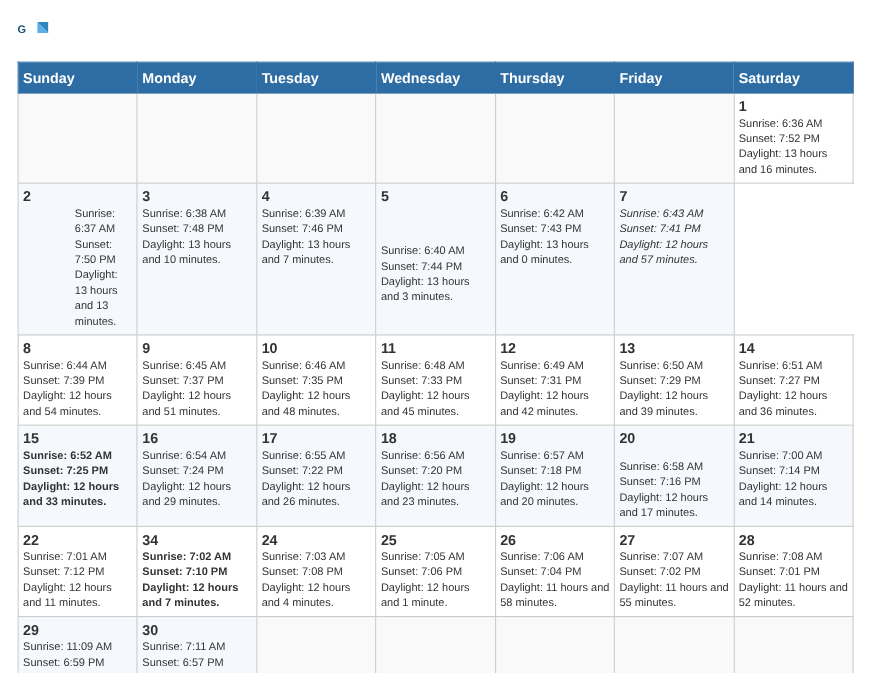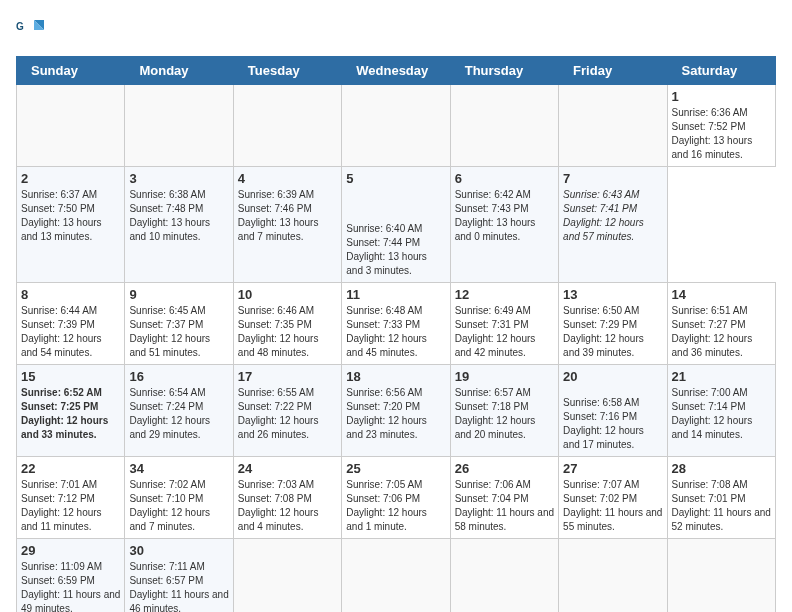--- a/index.html
+++ b/index.html
@@ -50,21 +50,21 @@
     table {
       width: 100%;
       border-collapse: collapse;
       table-layout: fixed;
     }
     thead tr th {
       background-color: #2e6da4;
       color: white;
       font-size: 13px;
       font-weight: bold;
-      padding: 6px 14px;
+      padding: 6px 4px;
       text-align: left;
       border: 1px solid #2e6da4;
     }
     tbody tr td {
       border: 1px solid #ccc;
       vertical-align: top;
       padding: 4px 4px;
       font-size: 10px;
       color: #333;
       height: 80px;
@@ -134,21 +134,21 @@
         <td>
           <span class="day-num">1</span>
           <div class="day-detail" style="white-space: pre-line;">Sunrise: 6:36 AM
 Sunset: 7:52 PM
 Daylight: 13 hours and 16 minutes.</div>
         </td>
       </tr>
       <tr>
         <td>
           <span class="day-num">2</span>
-          <div class="day-detail" style="white-space: pre-line;">Sunrise: 6:37 AM
+          <div class="day-detail" style="white-space: pre-line; margin-left: 47px;">Sunrise: 6:37 AM
 Sunset: 7:50 PM
 Daylight: 13 hours and 13 minutes.</div>
         </td>
         <td>
           <span class="day-num">3</span>
           <div class="day-detail" style="white-space: pre-line;">Sunrise: 6:38 AM
 Sunset: 7:48 PM
 Daylight: 13 hours and 10 minutes.</div>
         </td>
         <td>
@@ -266,21 +266,21 @@
       </tr>
       <tr>
         <td>
           <span class="day-num">22</span>
           <div class="day-detail" style="white-space: pre-line;">Sunrise: 7:01 AM
 Sunset: 7:12 PM
 Daylight: 12 hours and 11 minutes.</div>
         </td>
         <td>
           <span class="day-num">34</span>
-          <div class="day-detail" style="white-space: pre-line;">Sunrise: 7:02 AM
+          <div class="day-detail" style="white-space: pre-line; font-weight: bold;">Sunrise: 7:02 AM
 Sunset: 7:10 PM
 Daylight: 12 hours and 7 minutes.</div>
         </td>
         <td>
           <span class="day-num">24</span>
           <div class="day-detail" style="white-space: pre-line;">Sunrise: 7:03 AM
 Sunset: 7:08 PM
 Daylight: 12 hours and 4 minutes.</div>
         </td>
         <td>

